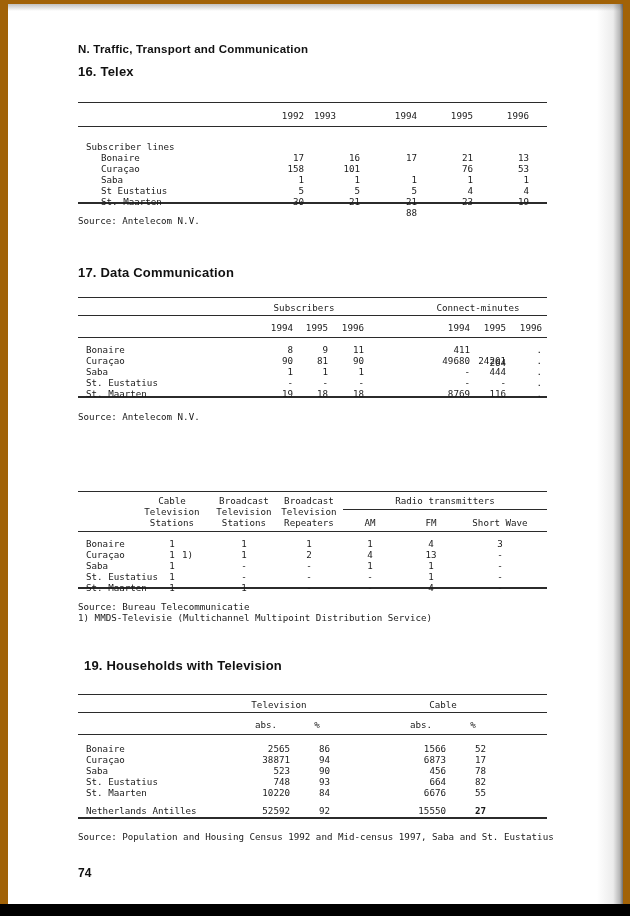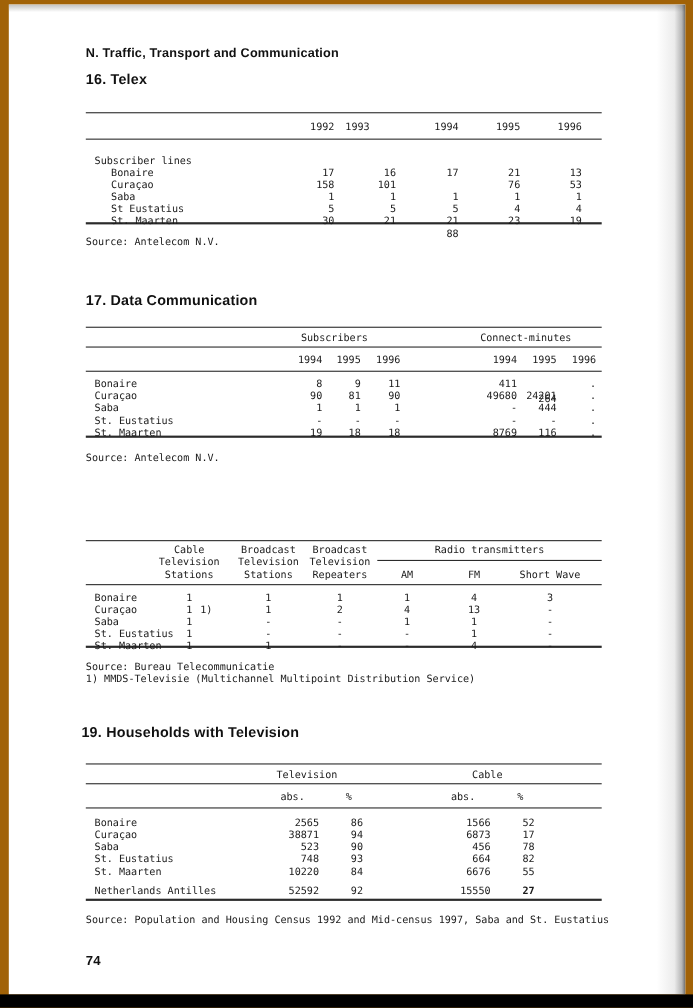--- a/index.html
+++ b/index.html
@@ -324,21 +324,21 @@
         <div class="numc" style="left:196px; top:579px; width:80px;">1</div>
         <div class="numc" style="left:258px; top:579px; width:86px;">-</div>
         <div class="numc" style="left:340px; top:579px; width:44px;">-</div>
         <div class="numc" style="left:401px; top:579px; width:44px;">4</div>
         <div class="numc" style="left:444px; top:579px; width:96px;">-</div>
       </div>
 
       <div class="src" style="left:70px; top:597px;">Source: Bureau Telecommunicatie</div>
       <div class="src" style="left:70px; top:608px;">1) MMDS-Televisie (Multichannel Multipoint Distribution Service)</div>
 
-      <div class="table-heading" style="left:66px; top:654px;text-align:right;">19. Households with Television</div>
+      <div class="table-heading" style="left:76px; top:654px;text-align:right;">19. Households with Television</div>
 
       <div class="tbl">
         <div class="rule thin" style="left:70px; top:690px; width:469px;"></div>
         <div class="rule thin" style="left:70px; top:708px; width:469px;"></div>
         <div class="rule thin" style="left:70px; top:730px; width:469px;"></div>
         <div class="rule thick" style="left:70px; top:813px; width:469px;"></div>
 
         <div class="hdr" style="left:216px; top:696px; width:110px;">Television</div>
         <div class="hdr" style="left:380px; top:696px; width:110px;">Cable</div>
 

